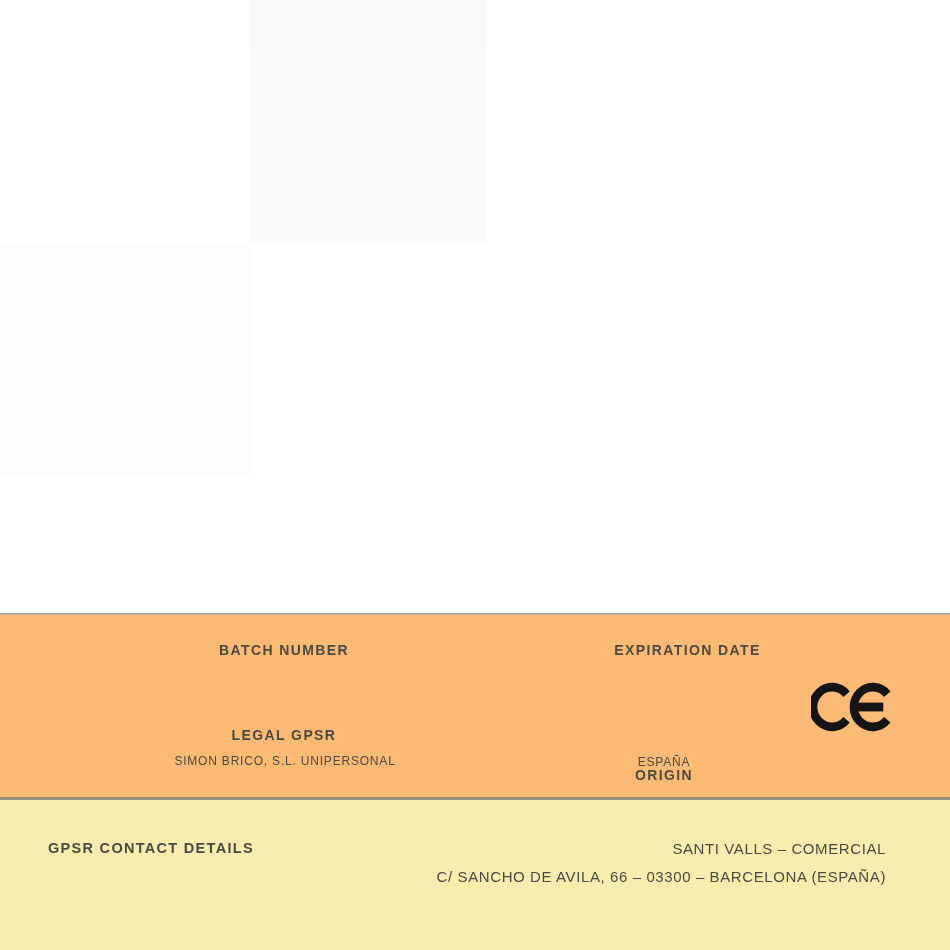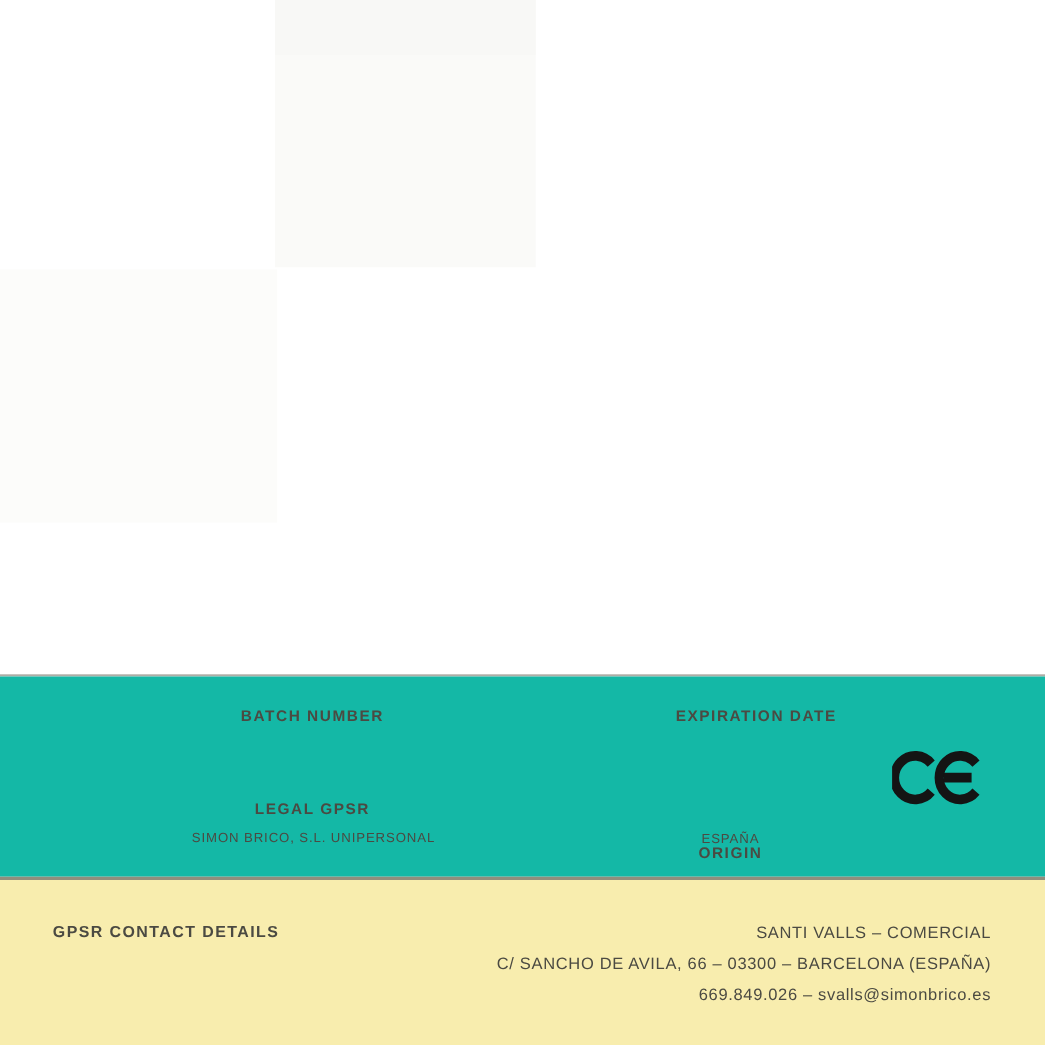--- a/index.html
+++ b/index.html
@@ -59,21 +59,21 @@
   .contact-title {
     position: absolute;
     left: 48px; top: 40px;
     font-size: 14.5px;
     font-weight: 700;
     letter-spacing: 1.3px;
     white-space: nowrap;
   }
   .contact-lines {
     position: absolute;
-    right: 49px; top: 40px;
+    right: 64px; top: 40px;
     display: flex;
     flex-direction: column;
     align-items: flex-end;
     gap: 11px;
   }
   .contact-line {
     font-size: 15px;
     font-weight: 400;
     letter-spacing: 0.6px;
     white-space: nowrap;
@@ -85,21 +85,21 @@
 <div id="page" style="background: rgb(255, 255, 255); color: rgb(75, 74, 66);">
 
   <div class="top-area">
     <div class="ghost ghost-a"></div>
     <div class="ghost ghost-b"></div>
     <div class="ghost ghost-c"></div>
   </div>
 
   <div class="sep sep-gray" id="sep-gray" style="background: rgb(173, 173, 166);"></div>
 
-  <section class="info-band" id="info-band" style="background: #14b8a6;">
+  <section class="info-band" id="info-band" style="background: #fdba74;">
     <div class="field-label pos-batch">BATCH NUMBER</div>
     <div class="field-label pos-expiration">EXPIRATION DATE</div>
 
     <div class="field-label pos-legal">LEGAL GPSR</div>
     <div class="field-value pos-legal-val">SIMON BRICO, S.L. UNIPERSONAL</div>
 
     <div class="field-label pos-origin">ORIGIN</div>
     <div class="field-value pos-origin-val">ESPAÑA</div>
   </section>
 
@@ -111,17 +111,16 @@
     </g>
   </svg>
 
   <div class="sep sep-olive" id="sep-olive" style="background: rgb(144, 142, 125);"></div>
 
   <section class="contact-band" id="contact-band" style="background: rgb(248, 237, 174);">
     <div class="contact-title">GPSR CONTACT DETAILS</div>
     <div class="contact-lines">
       <div class="contact-line">SANTI VALLS – COMERCIAL</div>
       <div class="contact-line">C/ SANCHO DE AVILA, 66 – 03300 – BARCELONA (ESPAÑA)</div>
-      <div class="contact-line">669.849.026 – svalls@simonbrico.es</div>
     </div>
   </section>
 
 </div>
 
 </body></html>

